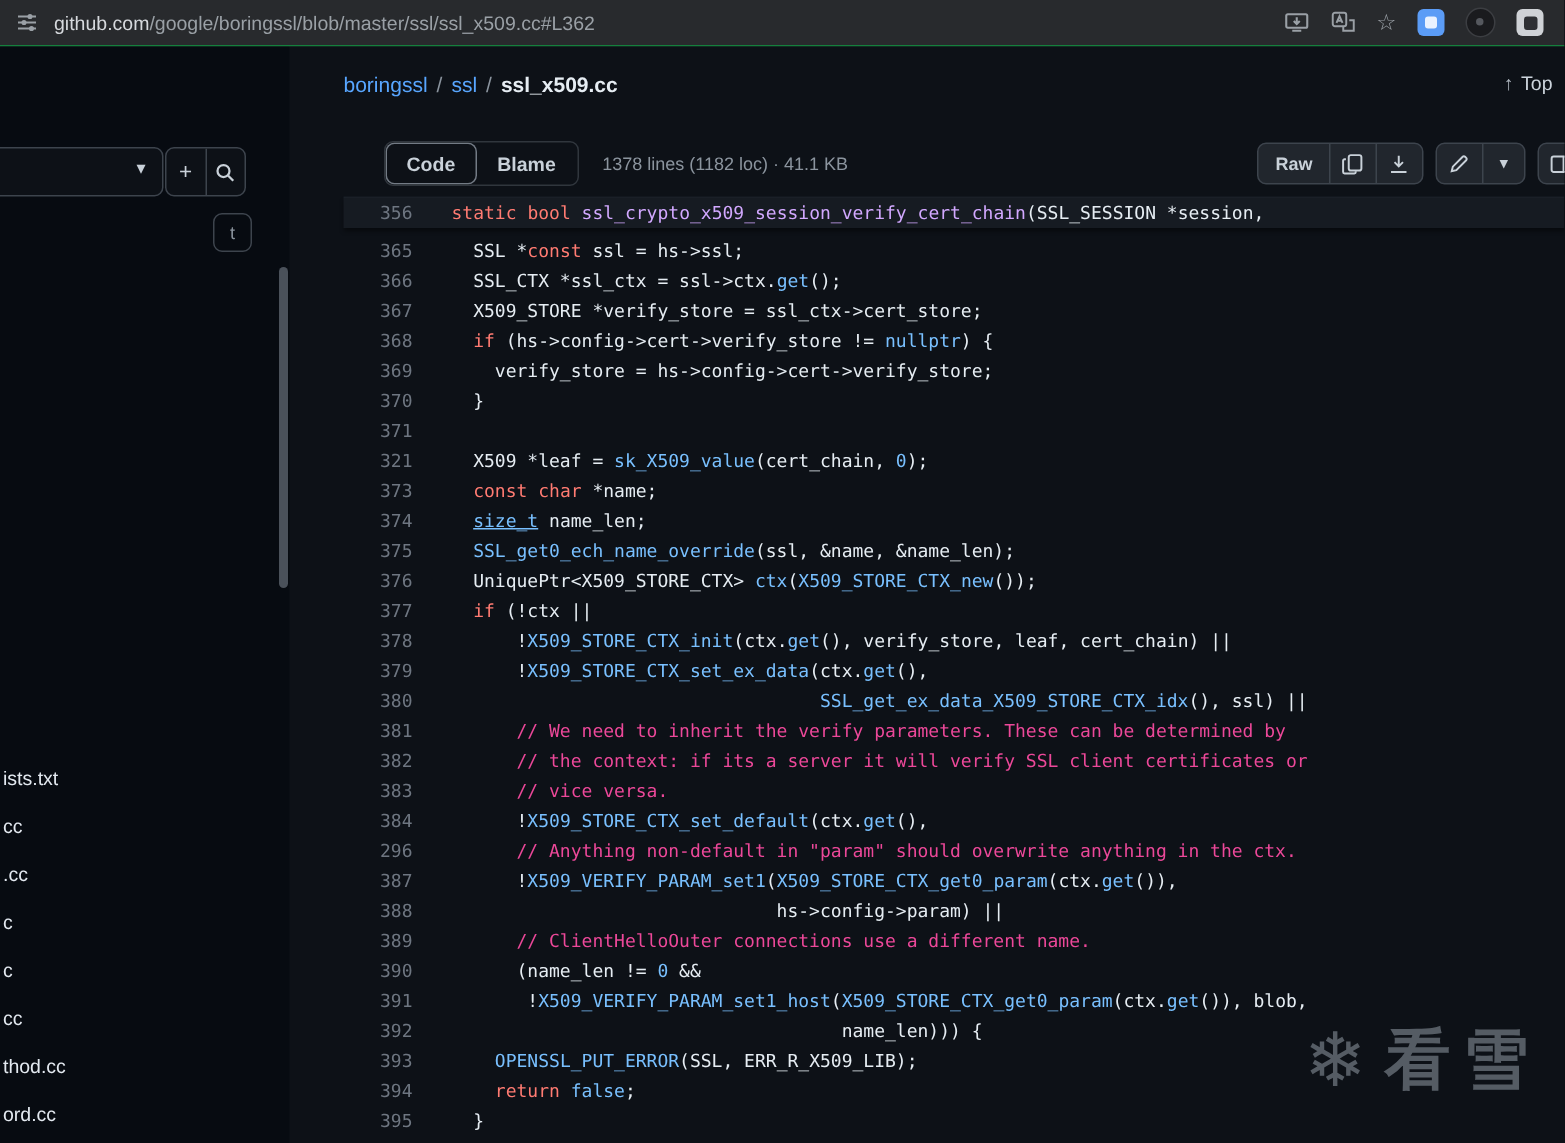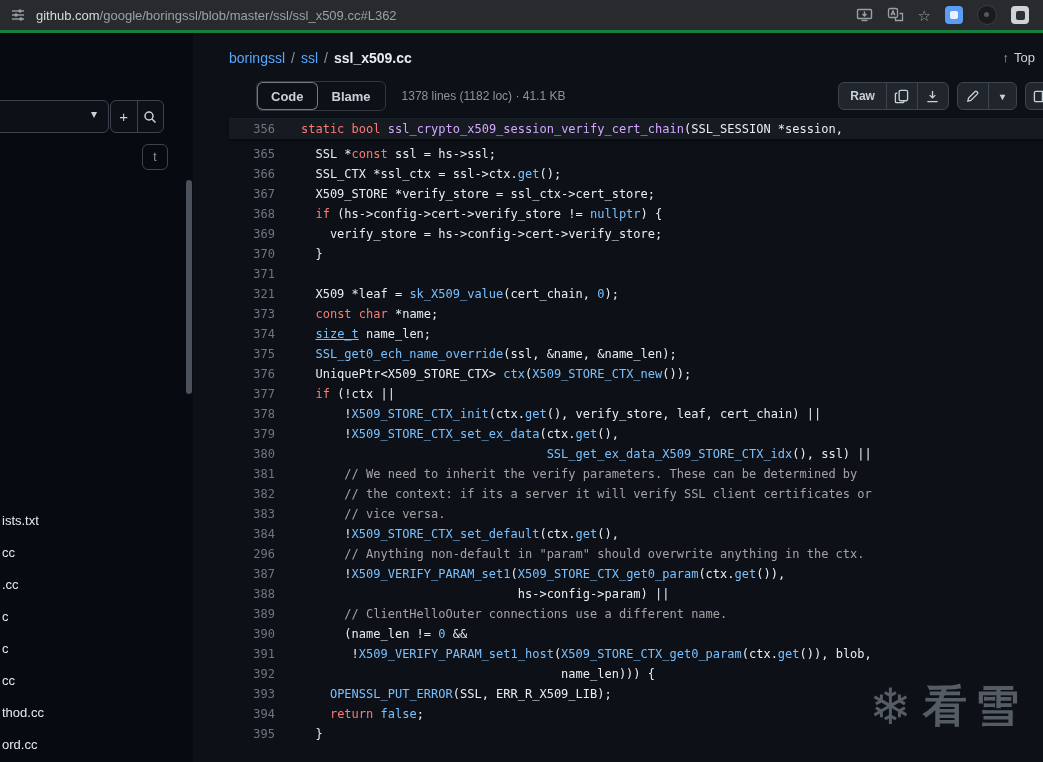--- a/index.html
+++ b/index.html
@@ -1,20 +1,20 @@
 <!DOCTYPE html>
 <html><head>
 <meta charset="utf-8">
 <style>
   html,body{margin:0;padding:0;width:1043px;height:762px;overflow:hidden;background:#0d1117;
     font-family:"Liberation Sans",sans-serif;}
   .screen{position:relative;width:1043px;height:762px;overflow:hidden;}
 
   
-  .browser-bar{height:30px;background:#282a2d;border-bottom:3px solid #15803d;
+  .browser-bar{height:30px;background:#282a2d;border-bottom:1px solid #15803d;
     display:flex;align-items:center;padding:0 10px;gap:10px;}
   .url{font-size:13px;white-space:nowrap;cursor:text;}
   .url-domain{color:#d6d9dd;}
   .url-path{color:#9aa0a6;}
   .browser-icons{margin-left:auto;display:flex;align-items:center;gap:14px;padding-right:4px;}
   .b-icon{display:flex;align-items:center;justify-content:center;cursor:pointer;}
   .star{font-size:15px;color:#9aa0a6;line-height:1;}
   .ext-blue{width:18px;height:18px;border-radius:4px;background:#5b9cf6;position:relative;}
   .ext-blue::after{content:"";position:absolute;left:5px;top:5px;width:8px;height:8px;border-radius:2px;background:#eaf2ff;}
   .ext-dark{width:18px;height:18px;border-radius:50%;background:#1a1b1e;border:1px solid #3c3e42;position:relative;}
@@ -46,21 +46,21 @@
   
   .main{flex:1;min-width:0;position:relative;background:#0d1117;padding-left:36px;}
   .bc-row{margin-top:14px;height:22px;display:flex;align-items:center;font-size:14px;}
   .bc-link{color:#58a6ff;cursor:pointer;}
   .bc-sep{color:#8b949e;margin:0 6px;}
   .bc-file{color:#e6edf3;font-weight:600;}
   .top-link{position:absolute;top:17px;right:8px;font-size:13px;color:#ccd4dc;display:flex;
     align-items:center;gap:5px;cursor:pointer;}
   .top-arrow{color:#aeb6bf;}
 
-  .toolbar{margin-top:12px;height:30px;display:flex;align-items:center;padding-left:27px;}
+  .toolbar{margin-top:27px;height:30px;display:flex;align-items:center;padding-left:27px;}
   .segmented{display:flex;align-items:stretch;height:30px;border:1px solid #30363d;border-radius:6px;box-sizing:border-box;}
   .seg{padding:0 14px;display:flex;align-items:center;font-size:13px;font-weight:600;color:#c9d1d9;cursor:pointer;}
   .seg.selected{box-shadow:inset 0 0 0 1px #737b85;border-radius:6px;}
   .file-info{margin-left:16px;font-size:12px;color:#8b949e;white-space:nowrap;}
   .actions{margin-left:auto;display:flex;align-items:center;gap:8px;margin-right:-12px;}
   .btn-group{display:flex;height:28px;border:1px solid #3d444d;border-radius:6px;background:#21262d;
     overflow:hidden;box-sizing:border-box;}
   .bg-cell{display:flex;align-items:center;justify-content:center;padding:0 11px;color:#c9d1d9;
     font-size:12px;font-weight:600;cursor:pointer;}
   .bg-cell.icon-cell{padding:0;width:30px;}
@@ -73,21 +73,21 @@
   .code-box{margin-top:7px;border-top:1px solid #1b2129;}
   .code-row{display:flex;height:20px;line-height:20px;font-family:"DejaVu Sans Mono",monospace;font-size:12px;}
   .code-row.sticky{background:#161b22;box-shadow:0 2px 3px rgba(0,0,0,.45);margin-bottom:5px;}
   .ln{width:46px;flex:none;text-align:right;color:#6e7681;cursor:pointer;user-select:none;}
   .code-text{white-space:pre;padding-left:26px;}
   .tok-p{color:#e6edf3;}
   .tok-k{color:#ff7b72;}
   .tok-f{color:#79c0ff;}
   .tok-d{color:#d2a8ff;}
   .tok-s{color:#a5d6ff;}
-  .tok-c{color:#a3a3a3;}
+  .tok-c{color:#ec4899;}
   .tok-u{color:#79c0ff;text-decoration:underline;}
   .sel{background:rgba(56,139,253,.5);}
   .caret{display:inline-block;width:2px;height:15px;background:#eef3f8;vertical-align:text-bottom;}
 
   
   .watermark{position:absolute;right:16px;bottom:26px;display:flex;align-items:center;gap:12px;
     color:rgba(158,168,178,.5);z-index:50;pointer-events:none;}
   .wm-icon{font-size:50px;line-height:1;font-family:"DejaVu Sans",sans-serif;}
   .wm-text{font-size:44px;font-weight:700;letter-spacing:8px;font-family:"DejaVu Sans",sans-serif;}
 

